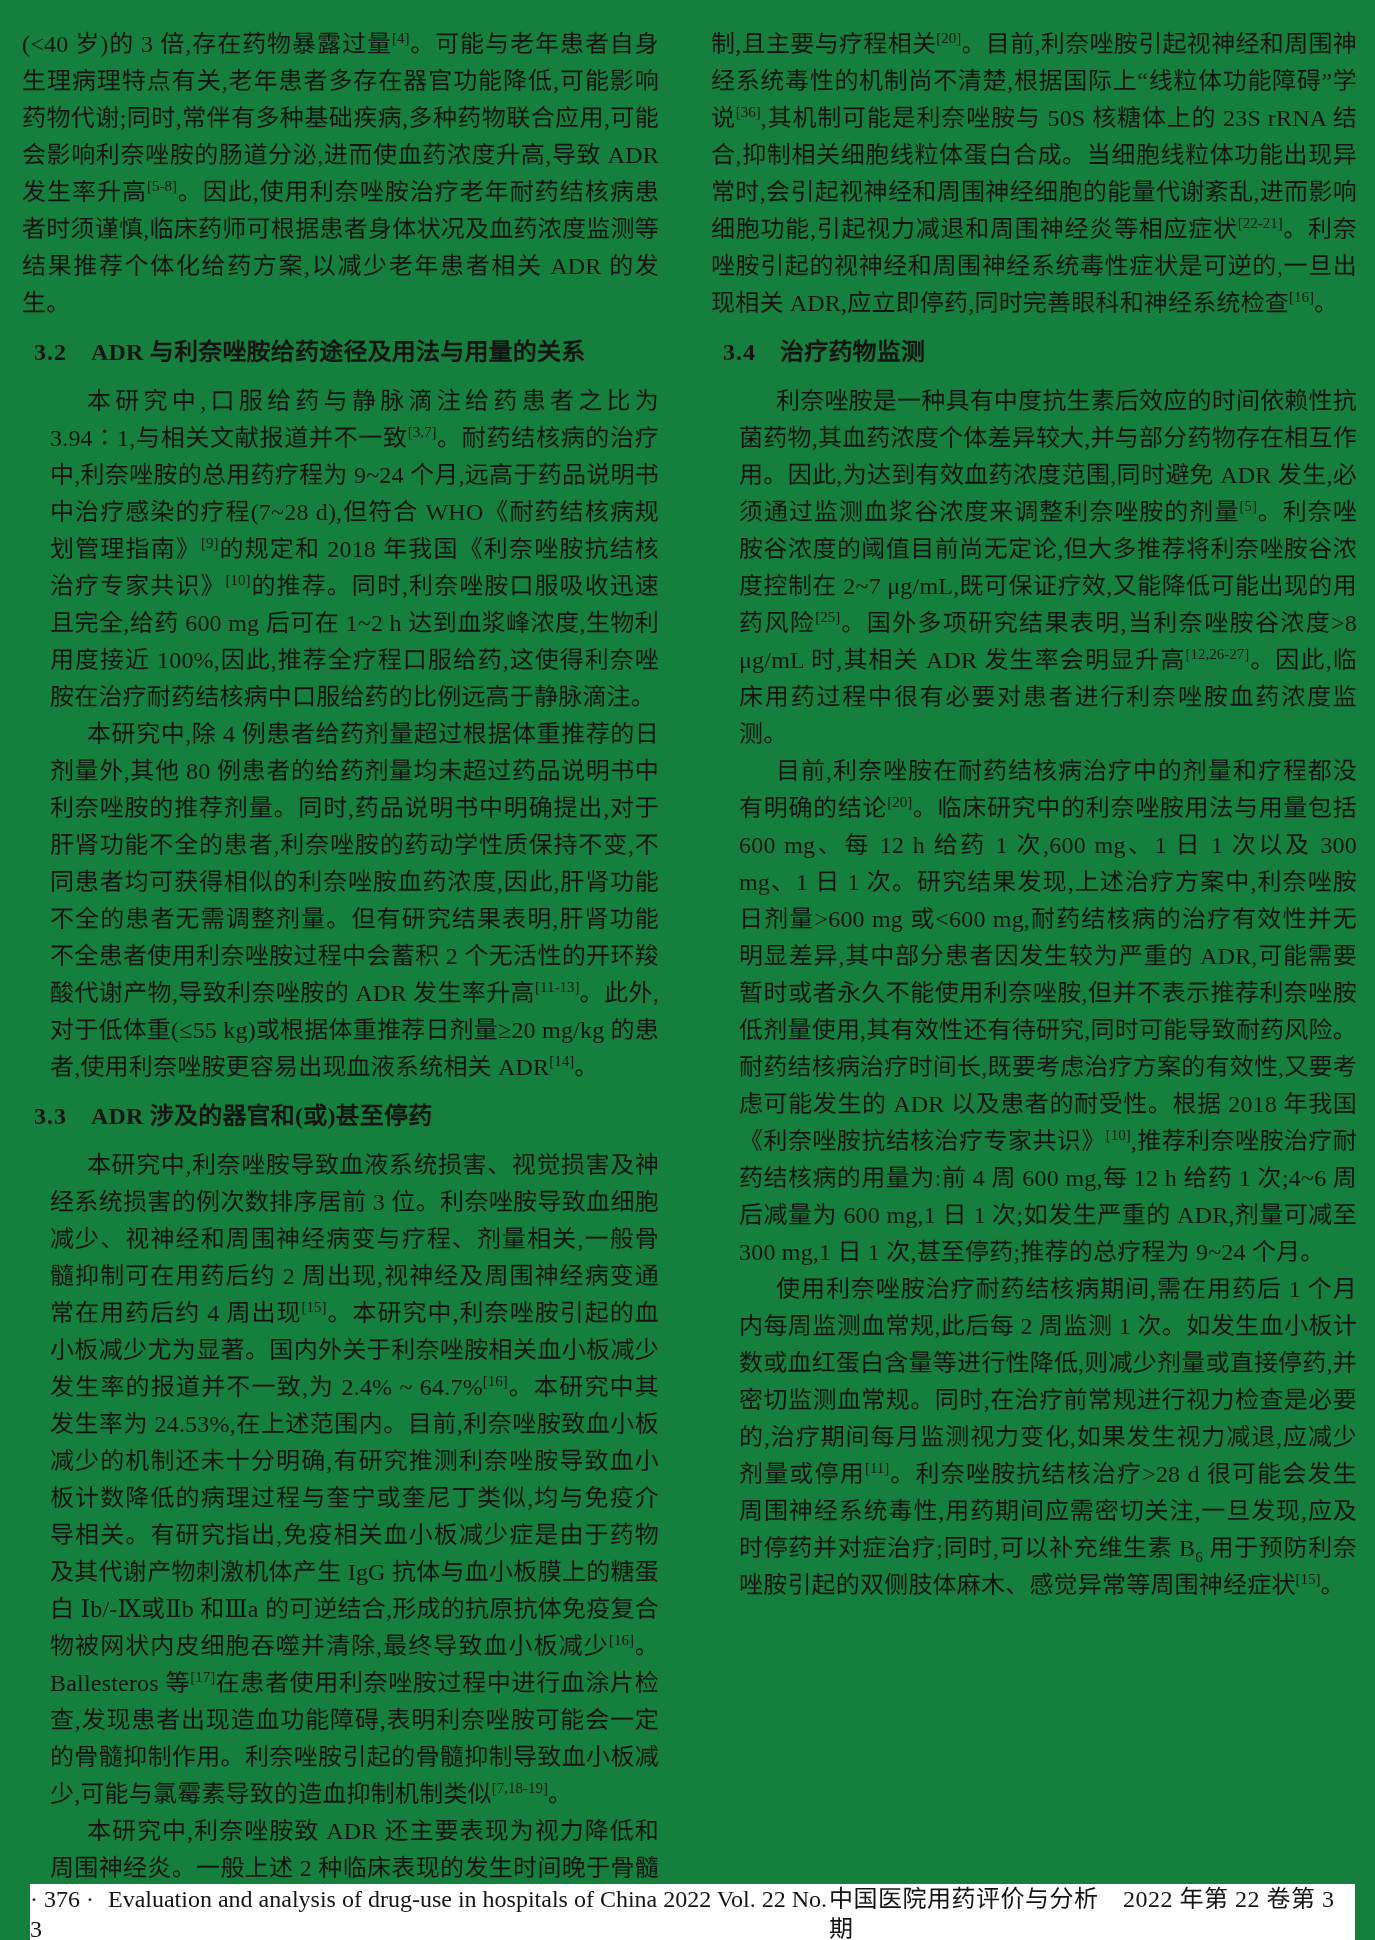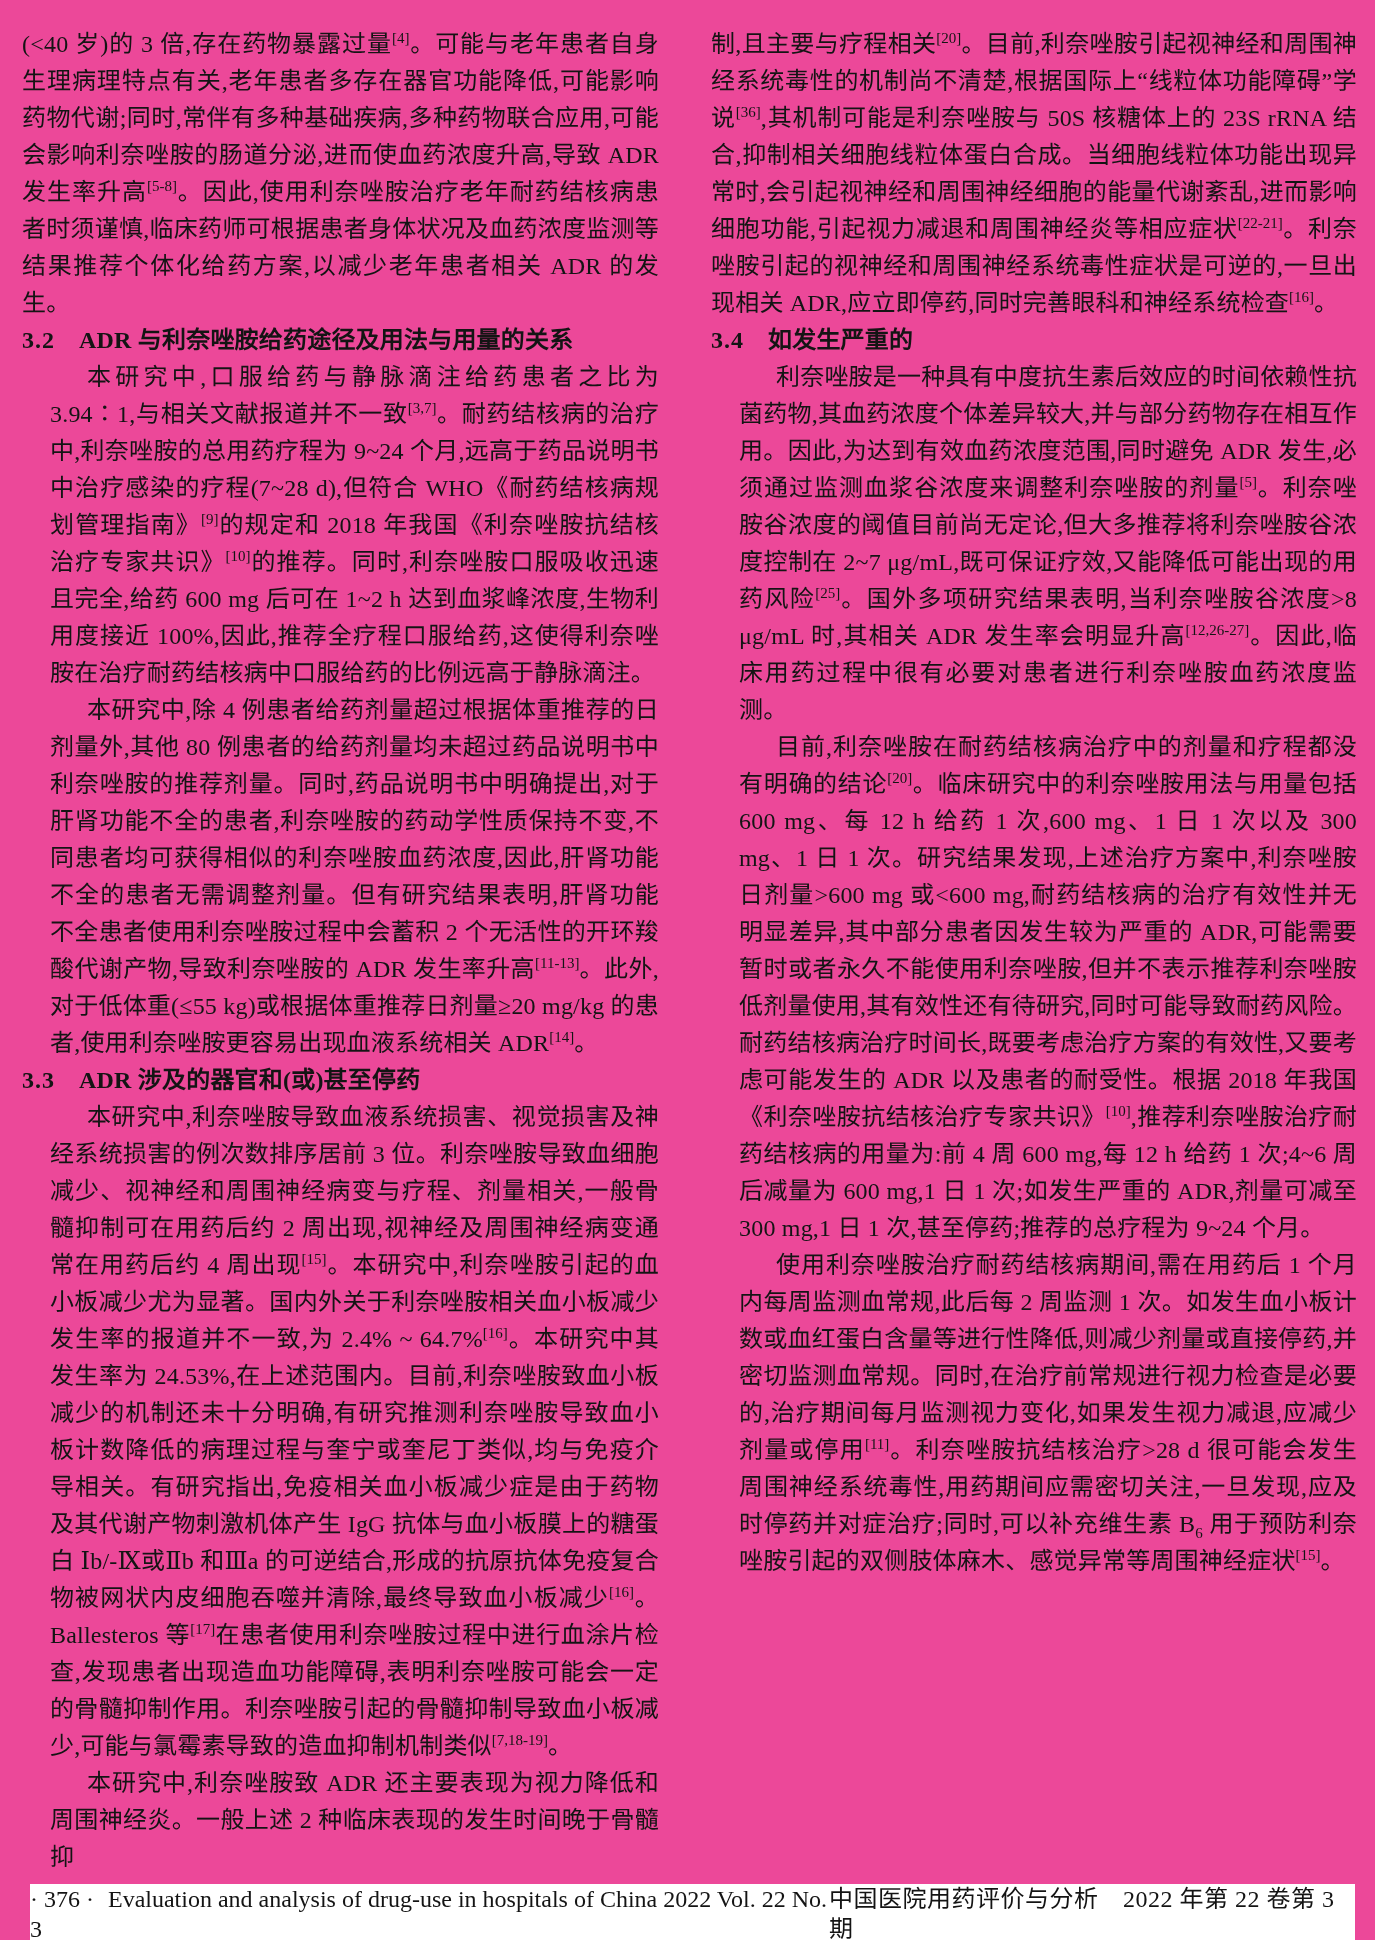--- a/index.html
+++ b/index.html
@@ -4,21 +4,21 @@
 <style>
   html, body {
     margin: 0;
     padding: 0;
     background: #ffffff;
   }
   .page {
     position: relative;
     width: 1375px;
     height: 1940px;
-    background: #ec4899;
+    background: #15803d;
     color: #141414;
     font-family: "Liberation Serif", "DejaVu Serif", serif;
     overflow: hidden;
   }
   .columns {
     position: absolute;
     top: 26px;
     left: 22px;
     right: 18px;
     display: flex;
@@ -36,21 +36,21 @@
   }
   .para {
     margin: 0;
     padding: 0;
   }
   .para.indent {
     text-indent: 37px;
     margin-left: 28px;
   }
   .heading {
-    margin: 0;
+    margin: 12px;
     padding: 0;
     font-size: 24px;
     line-height: 37px;
     font-weight: bold;
     text-align: left;
   }
   .heading .hnum {
     margin-right: 24px;
     letter-spacing: 1px;
   }
@@ -94,21 +94,21 @@
         <p class="para">(&lt;40 岁)的 3 倍,存在药物暴露过量<sup>[4]</sup>。可能与老年患者自身生理病理特点有关,老年患者多存在器官功能降低,可能影响药物代谢;同时,常伴有多种基础疾病,多种药物联合应用,可能会影响利奈唑胺的肠道分泌,进而使血药浓度升高,导致 ADR 发生率升高<sup>[5-8]</sup>。因此,使用利奈唑胺治疗老年耐药结核病患者时须谨慎,临床药师可根据患者身体状况及血药浓度监测等结果推荐个体化给药方案,以减少老年患者相关 ADR 的发生。</p>
         <h3 class="heading"><span class="hnum">3.2</span><span>ADR 与利奈唑胺给药途径及用法与用量的关系</span></h3>
         <p class="para indent">本研究中,口服给药与静脉滴注给药患者之比为 3.94∶1,与相关文献报道并不一致<sup>[3,7]</sup>。耐药结核病的治疗中,利奈唑胺的总用药疗程为 9~24 个月,远高于药品说明书中治疗感染的疗程(7~28 d),但符合 WHO《耐药结核病规划管理指南》<sup>[9]</sup>的规定和 2018 年我国《利奈唑胺抗结核治疗专家共识》<sup>[10]</sup>的推荐。同时,利奈唑胺口服吸收迅速且完全,给药 600 mg 后可在 1~2 h 达到血浆峰浓度,生物利用度接近 100%,因此,推荐全疗程口服给药,这使得利奈唑胺在治疗耐药结核病中口服给药的比例远高于静脉滴注。</p>
         <p class="para indent">本研究中,除 4 例患者给药剂量超过根据体重推荐的日剂量外,其他 80 例患者的给药剂量均未超过药品说明书中利奈唑胺的推荐剂量。同时,药品说明书中明确提出,对于肝肾功能不全的患者,利奈唑胺的药动学性质保持不变,不同患者均可获得相似的利奈唑胺血药浓度,因此,肝肾功能不全的患者无需调整剂量。但有研究结果表明,肝肾功能不全患者使用利奈唑胺过程中会蓄积 2 个无活性的开环羧酸代谢产物,导致利奈唑胺的 ADR 发生率升高<sup>[11-13]</sup>。此外,对于低体重(≤55 kg)或根据体重推荐日剂量≥20 mg/kg 的患者,使用利奈唑胺更容易出现血液系统相关 ADR<sup>[14]</sup>。</p>
         <h3 class="heading"><span class="hnum">3.3</span><span>ADR 涉及的器官和(或)甚至停药</span></h3>
         <p class="para indent">本研究中,利奈唑胺导致血液系统损害、视觉损害及神经系统损害的例次数排序居前 3 位。利奈唑胺导致血细胞减少、视神经和周围神经病变与疗程、剂量相关,一般骨髓抑制可在用药后约 2 周出现,视神经及周围神经病变通常在用药后约 4 周出现<sup>[15]</sup>。本研究中,利奈唑胺引起的血小板减少尤为显著。国内外关于利奈唑胺相关血小板减少发生率的报道并不一致,为 2.4% ~ 64.7%<sup>[16]</sup>。本研究中其发生率为 24.53%,在上述范围内。目前,利奈唑胺致血小板减少的机制还未十分明确,有研究推测利奈唑胺导致血小板计数降低的病理过程与奎宁或奎尼丁类似,均与免疫介导相关。有研究指出,免疫相关血小板减少症是由于药物及其代谢产物刺激机体产生 IgG 抗体与血小板膜上的糖蛋白 Ⅰb/-Ⅸ或Ⅱb 和Ⅲa 的可逆结合,形成的抗原抗体免疫复合物被网状内皮细胞吞噬并清除,最终导致血小板减少<sup>[16]</sup>。Ballesteros 等<sup>[17]</sup>在患者使用利奈唑胺过程中进行血涂片检查,发现患者出现造血功能障碍,表明利奈唑胺可能会一定的骨髓抑制作用。利奈唑胺引起的骨髓抑制导致血小板减少,可能与氯霉素导致的造血抑制机制类似<sup>[7,18-19]</sup>。</p>
         <p class="para indent">本研究中,利奈唑胺致 ADR 还主要表现为视力降低和周围神经炎。一般上述 2 种临床表现的发生时间晚于骨髓抑</p>
       </div>
     <div class="col right-col" id="col-right">
         <p class="para">制,且主要与疗程相关<sup>[20]</sup>。目前,利奈唑胺引起视神经和周围神经系统毒性的机制尚不清楚,根据国际上“线粒体功能障碍”学说<sup>[36]</sup>,其机制可能是利奈唑胺与 50S 核糖体上的 23S rRNA 结合,抑制相关细胞线粒体蛋白合成。当细胞线粒体功能出现异常时,会引起视神经和周围神经细胞的能量代谢紊乱,进而影响细胞功能,引起视力减退和周围神经炎等相应症状<sup>[22-21]</sup>。利奈唑胺引起的视神经和周围神经系统毒性症状是可逆的,一旦出现相关 ADR,应立即停药,同时完善眼科和神经系统检查<sup>[16]</sup>。</p>
-        <h3 class="heading"><span class="hnum">3.4</span><span>如发生严重的</span></h3>
+        <h3 class="heading"><span class="hnum">3.4</span><span>治疗药物监测</span></h3>
         <p class="para indent">利奈唑胺是一种具有中度抗生素后效应的时间依赖性抗菌药物,其血药浓度个体差异较大,并与部分药物存在相互作用。因此,为达到有效血药浓度范围,同时避免 ADR 发生,必须通过监测血浆谷浓度来调整利奈唑胺的剂量<sup>[5]</sup>。利奈唑胺谷浓度的阈值目前尚无定论,但大多推荐将利奈唑胺谷浓度控制在 2~7 μg/mL,既可保证疗效,又能降低可能出现的用药风险<sup>[25]</sup>。国外多项研究结果表明,当利奈唑胺谷浓度&gt;8 μg/mL 时,其相关 ADR 发生率会明显升高<sup>[12,26-27]</sup>。因此,临床用药过程中很有必要对患者进行利奈唑胺血药浓度监测。</p>
         <p class="para indent">目前,利奈唑胺在耐药结核病治疗中的剂量和疗程都没有明确的结论<sup>[20]</sup>。临床研究中的利奈唑胺用法与用量包括 600 mg、每 12 h 给药 1 次,600 mg、1 日 1 次以及 300 mg、1 日 1 次。研究结果发现,上述治疗方案中,利奈唑胺日剂量&gt;600 mg 或&lt;600 mg,耐药结核病的治疗有效性并无明显差异,其中部分患者因发生较为严重的 ADR,可能需要暂时或者永久不能使用利奈唑胺,但并不表示推荐利奈唑胺低剂量使用,其有效性还有待研究,同时可能导致耐药风险。耐药结核病治疗时间长,既要考虑治疗方案的有效性,又要考虑可能发生的 ADR 以及患者的耐受性。根据 2018 年我国《利奈唑胺抗结核治疗专家共识》<sup>[10]</sup>,推荐利奈唑胺治疗耐药结核病的用量为:前 4 周 600 mg,每 12 h 给药 1 次;4~6 周后减量为 600 mg,1 日 1 次;如发生严重的 ADR,剂量可减至 300 mg,1 日 1 次,甚至停药;推荐的总疗程为 9~24 个月。</p>
         <p class="para indent">使用利奈唑胺治疗耐药结核病期间,需在用药后 1 个月内每周监测血常规,此后每 2 周监测 1 次。如发生血小板计数或血红蛋白含量等进行性降低,则减少剂量或直接停药,并密切监测血常规。同时,在治疗前常规进行视力检查是必要的,治疗期间每月监测视力变化,如果发生视力减退,应减少剂量或停用<sup>[11]</sup>。利奈唑胺抗结核治疗&gt;28 d 很可能会发生周围神经系统毒性,用药期间应需密切关注,一旦发现,应及时停药并对症治疗;同时,可以补充维生素 B<sub>6</sub> 用于预防利奈唑胺引起的双侧肢体麻木、感觉异常等周围神经症状<sup>[15]</sup>。</p>
       </div>
   </div>
   <div class="footer">
     <div class="footer-left">
       <span>· 376 ·</span><span class="fen">Evaluation and analysis of drug-use in hospitals of China 2022 Vol. 22 No. 3</span>
     </div>
     <div class="footer-right">中国医院用药评价与分析　2022 年第 22 卷第 3 期</div>

